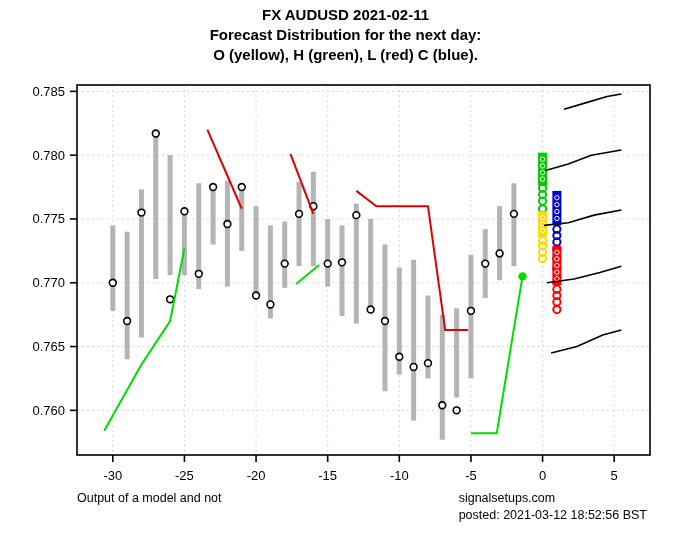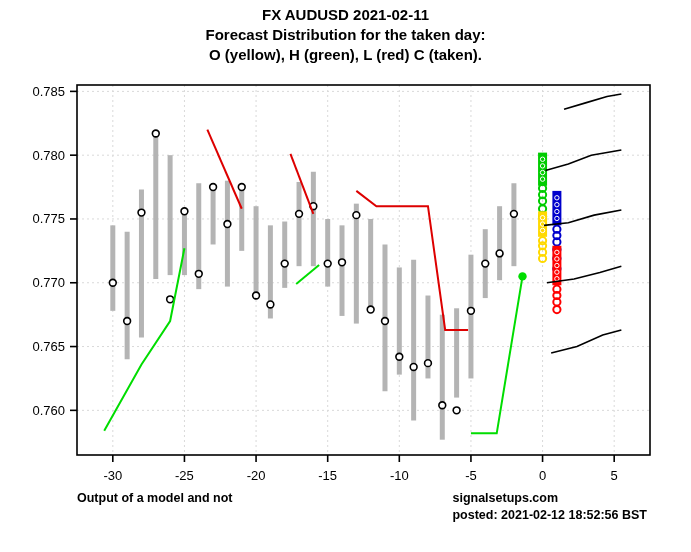--- a/index.html
+++ b/index.html
@@ -17,31 +17,31 @@
   svg{position:absolute;left:0;top:0;}
   .ylab,.xlab{font-family:"Liberation Sans",sans-serif;font-size:13px;fill:#000;}
   .ylab{text-anchor:end;}
   .xlab{text-anchor:middle;}
   .footer-left,.footer-right{
     position:absolute;font-size:12.5px;color:#000;line-height:17px;
     font-family:"Liberation Sans",sans-serif;white-space:nowrap;
   }
   .footer-left{left:77px;top:490px;text-align:left;}
   .footer-right{right:44px;top:490px;text-align:left;}
-  .fline{display:block;font-weight:bold;}
+  .fline{display:block;}
 </style>
 </head>
 <body>
 
 <div id="chart-root">
 
   <div class="title-block">
     <span class="title-line">FX AUDUSD 2021-02-11</span>
-    <span class="title-line">Forecast Distribution for the taken day:</span>
-    <span class="title-line">O (yellow), H (green), L (red) C (taken).</span>
+    <span class="title-line">Forecast Distribution for the next day:</span>
+    <span class="title-line">O (yellow), H (green), L (red) C (blue).</span>
   </div>
 
   <svg id="plot" width="691" height="552">
       <line x1="77" x2="650" y1="91.37931034482688" y2="91.37931034482688" stroke="#d9d9d9" stroke-width="1" stroke-dasharray="2,3"></line>
       <line x1="77" x2="650" y1="155.17241379310275" y2="155.17241379310275" stroke="#d9d9d9" stroke-width="1" stroke-dasharray="2,3"></line>
       <line x1="77" x2="650" y1="218.9655172413786" y2="218.9655172413786" stroke="#d9d9d9" stroke-width="1" stroke-dasharray="2,3"></line>
       <line x1="77" x2="650" y1="282.75862068965444" y2="282.75862068965444" stroke="#d9d9d9" stroke-width="1" stroke-dasharray="2,3"></line>
       <line x1="77" x2="650" y1="346.5517241379303" y2="346.5517241379303" stroke="#d9d9d9" stroke-width="1" stroke-dasharray="2,3"></line>
       <line x1="77" x2="650" y1="410.3448275862062" y2="410.3448275862062" stroke="#d9d9d9" stroke-width="1" stroke-dasharray="2,3"></line>
       <line x1="112.8125" x2="112.8125" y1="85" y2="455" stroke="#d9d9d9" stroke-width="1" stroke-dasharray="2,3"></line>
@@ -191,16 +191,16 @@
       <line x1="614.1875" x2="614.1875" y1="455" y2="462" stroke="#000000" stroke-width="1.6"></line>
       <text x="614.1875" y="480" class="xlab">5</text>
     </svg>
 
   <div class="footer-left">
     <span class="fline">Output of a model and not</span>
   </div>
 
   <div class="footer-right">
     <span class="fline">signalsetups.com</span>
-    <span class="fline">posted: 2021-02-12 18:52:56 BST</span>
+    <span class="fline">posted: 2021-03-12 18:52:56 BST</span>
   </div>
 
 </div>
 
 </body></html>

